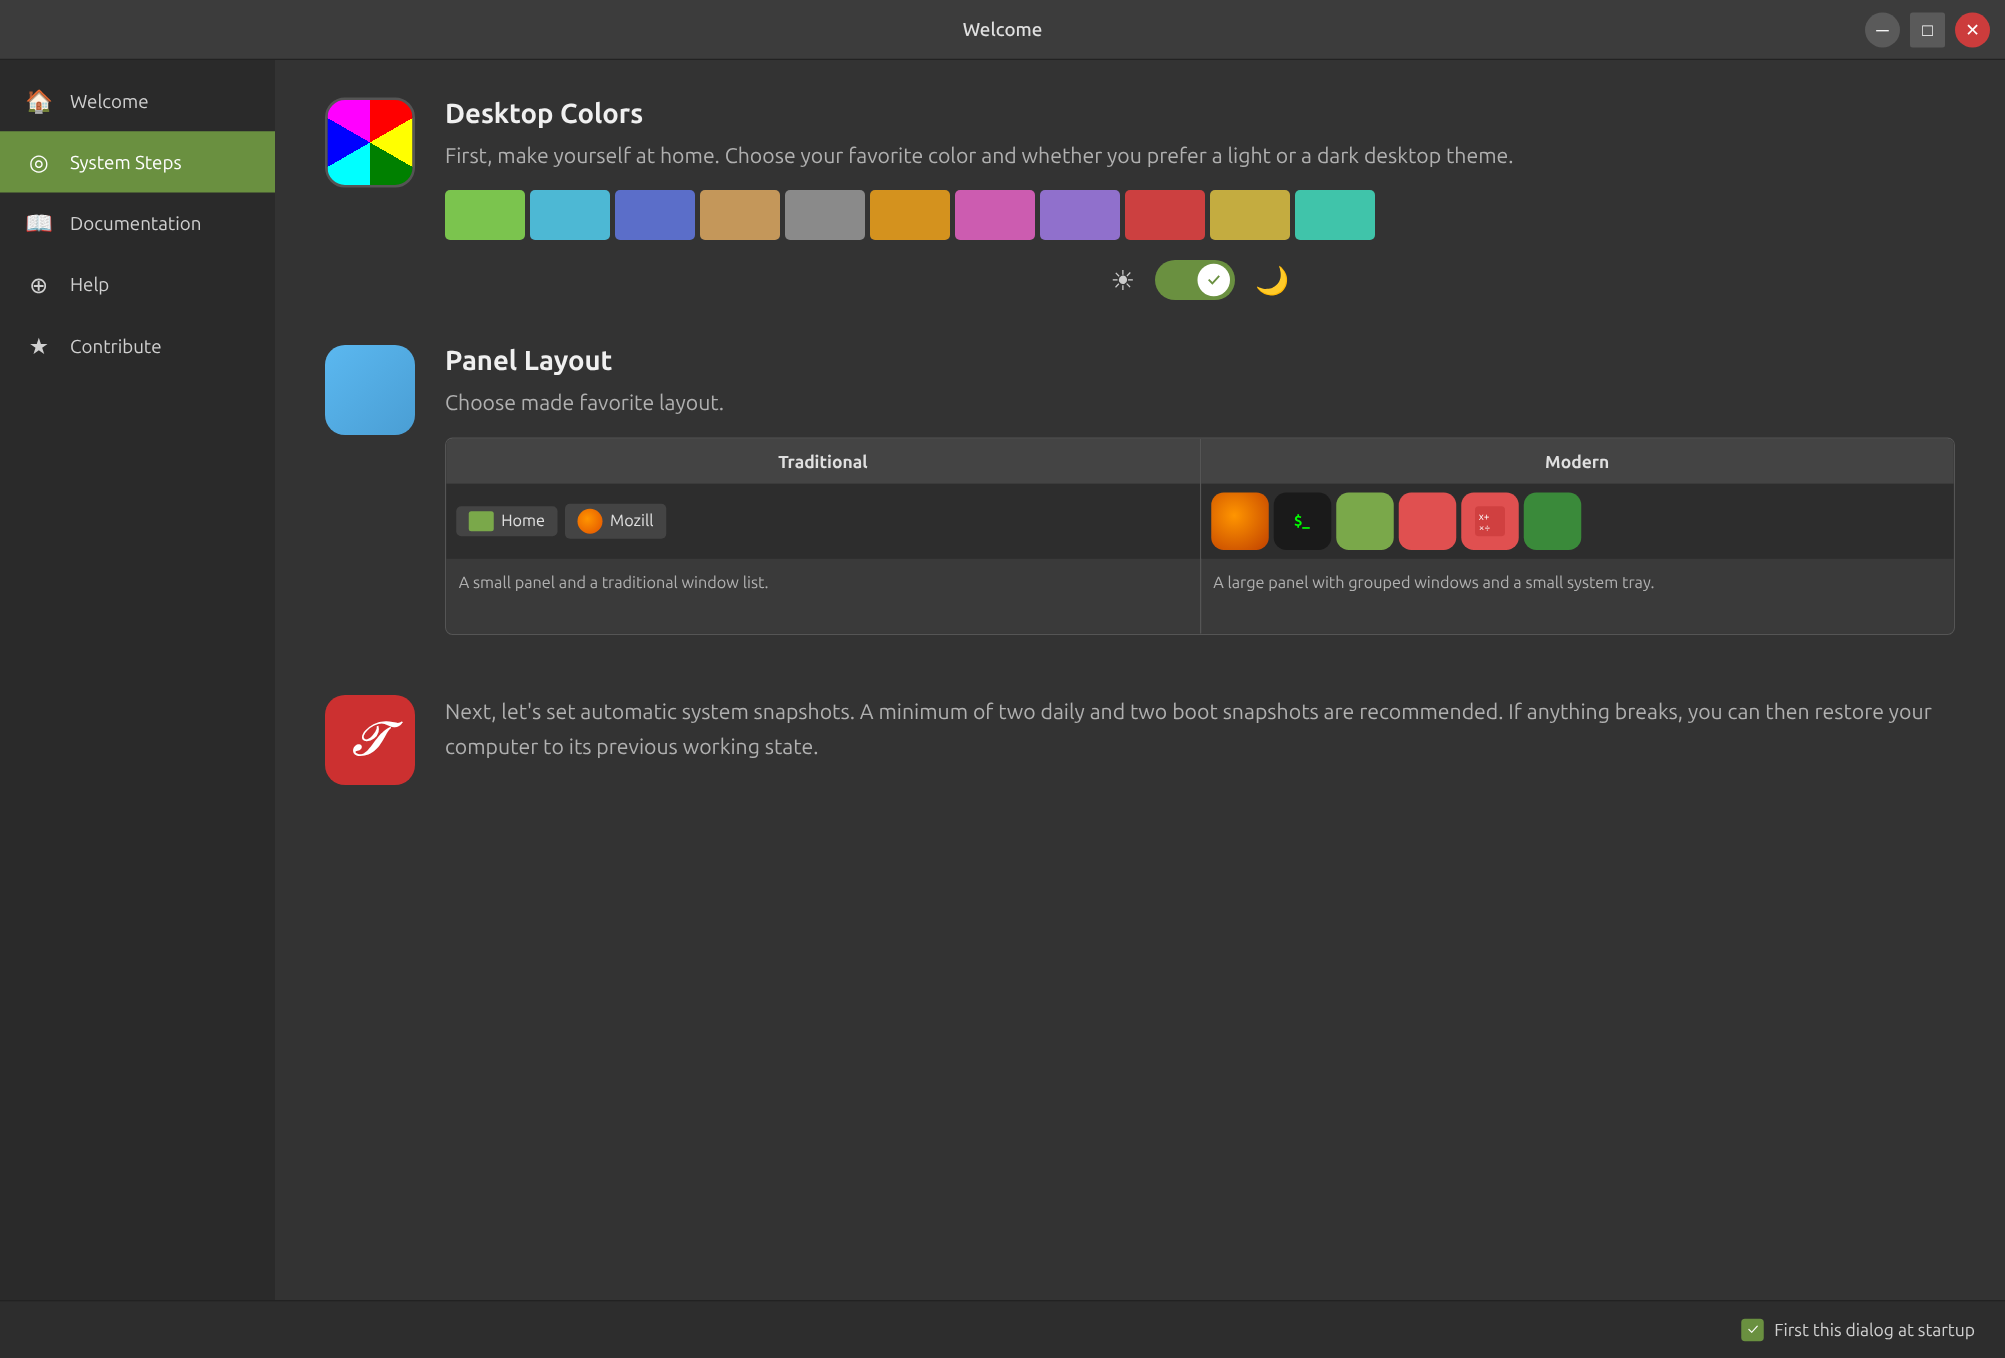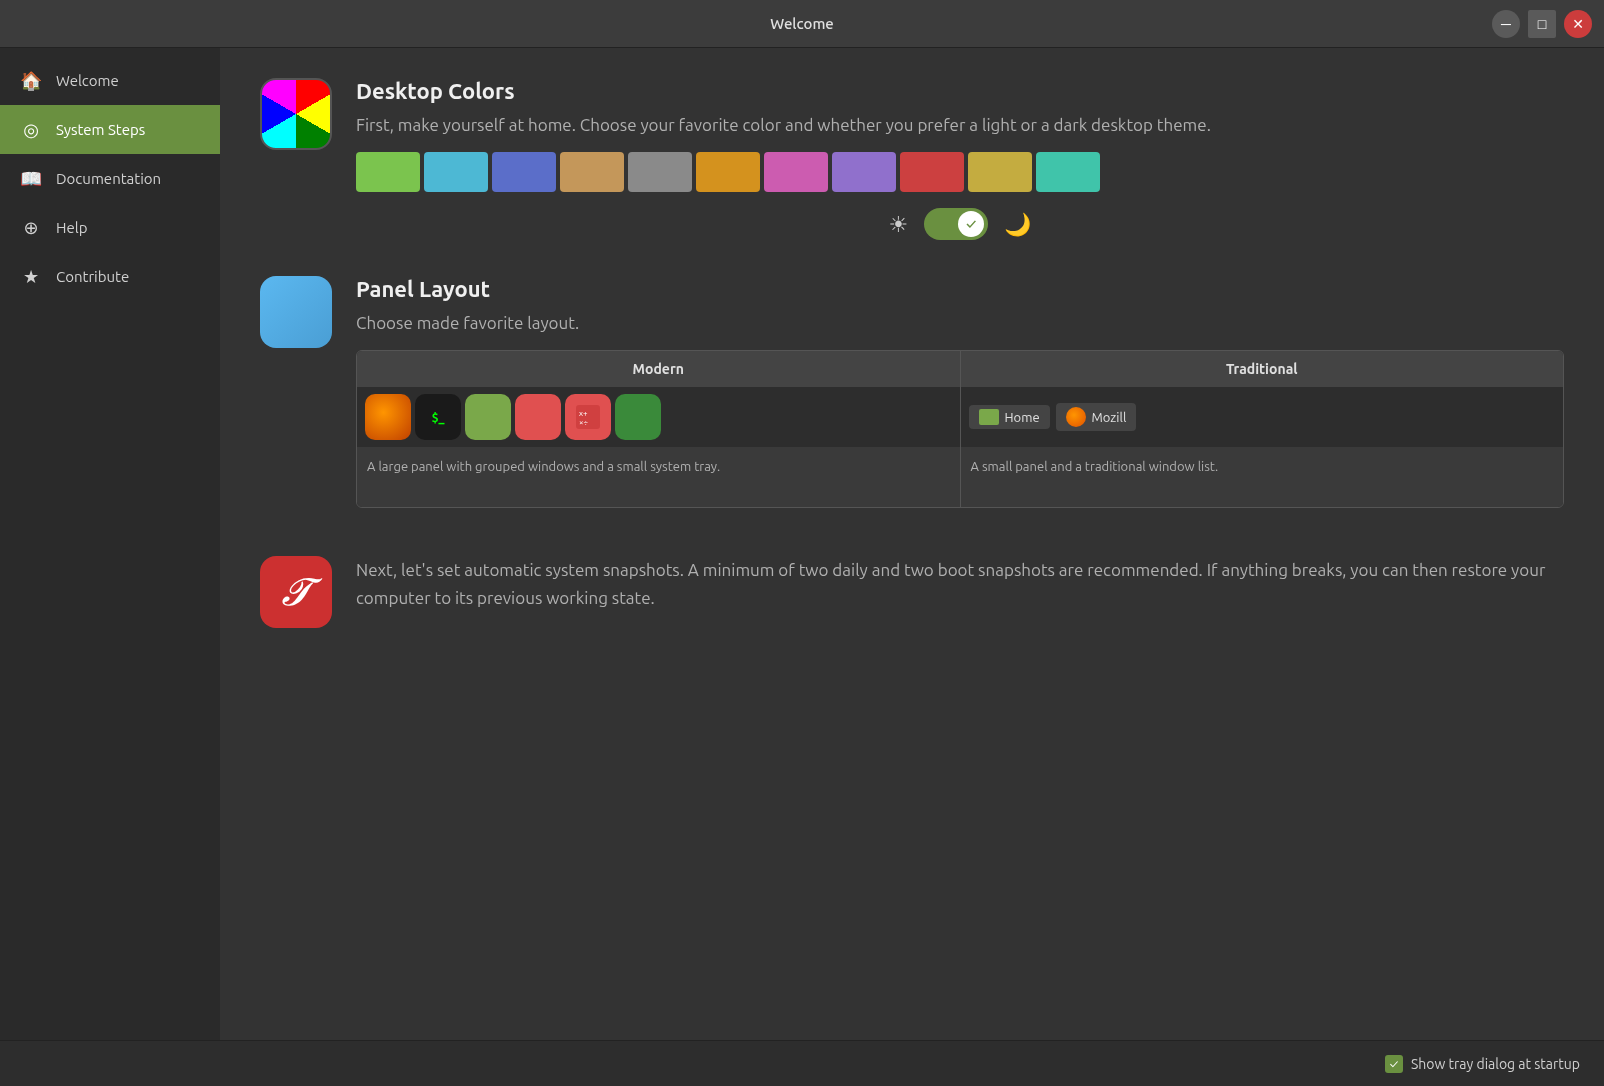--- a/index.html
+++ b/index.html
@@ -403,69 +403,69 @@
       </div>
     </div>
 
     <div class="section">
       <div class="panel-icon"></div>
       <div class="section-content">
         <div class="section-title">Panel Layout</div>
         <div class="section-desc">Choose made favorite layout.</div>
 
         <div class="layout-options">
+
+          <div class="layout-option">
+            <div class="layout-option-header">Traditional</div>
+            <div class="layout-option-preview">
+              <div class="taskbar-item">
+                <div class="taskbar-folder-icon"></div>
+                <span>Home</span>
+              </div>
+              <div class="taskbar-item">
+                <div class="taskbar-firefox-icon"></div>
+                <span>Mozill</span>
+              </div>
+            </div>
+            <div class="layout-option-desc">A small panel and a traditional window list.</div>
+          </div>
 
           <div class="layout-option">
             <div class="layout-option-header">Modern</div>
             <div class="layout-option-preview modern-icons">
               <div class="modern-icon icon-firefox"></div>
               <div class="modern-icon icon-terminal">$_</div>
               <div class="modern-icon icon-files"></div>
               <div class="modern-icon icon-calendar"></div>
               <div class="modern-icon icon-calc">
                 <svg width="28" height="28" viewBox="0 0 28 28">
                   <rect x="2" y="2" width="24" height="24" rx="3" fill="#d04040"></rect>
                   <text x="5" y="13" fill="white" font-size="8">x+</text>
                   <text x="5" y="22" fill="white" font-size="8">×÷</text>
                 </svg>
               </div>
               <div class="modern-icon icon-spreadsheet"></div>
             </div>
             <div class="layout-option-desc">A large panel with grouped windows and a small system tray.</div>
           </div>
-
-          <div class="layout-option">
-            <div class="layout-option-header">Traditional</div>
-            <div class="layout-option-preview">
-              <div class="taskbar-item">
-                <div class="taskbar-folder-icon"></div>
-                <span>Home</span>
-              </div>
-              <div class="taskbar-item">
-                <div class="taskbar-firefox-icon"></div>
-                <span>Mozill</span>
-              </div>
-            </div>
-            <div class="layout-option-desc">A small panel and a traditional window list.</div>
-          </div>
         </div>
 
       </div>
     </div>
 
     <div class="section">
       <div class="snapshots-icon">
         <span style="font-family: 'Times New Roman', serif; font-style: italic; font-size: 38px;">𝓣</span>
       </div>
       <div class="section-content">
         <div class="section-desc">Next, let's set automatic system snapshots. A minimum of two daily and two boot snapshots are recommended. If anything breaks, you can then restore your computer to its previous working state.</div>
       </div>
     </div>
 
   </div>
 </div>
 
 <div class="footer">
   <div class="startup-checkbox">
     <div class="startup-check-box">✓</div>
-    <span>Show tray dialog at startup</span>
+    <span>First this dialog at startup</span>
   </div>
 </div>
 
 </body></html>

